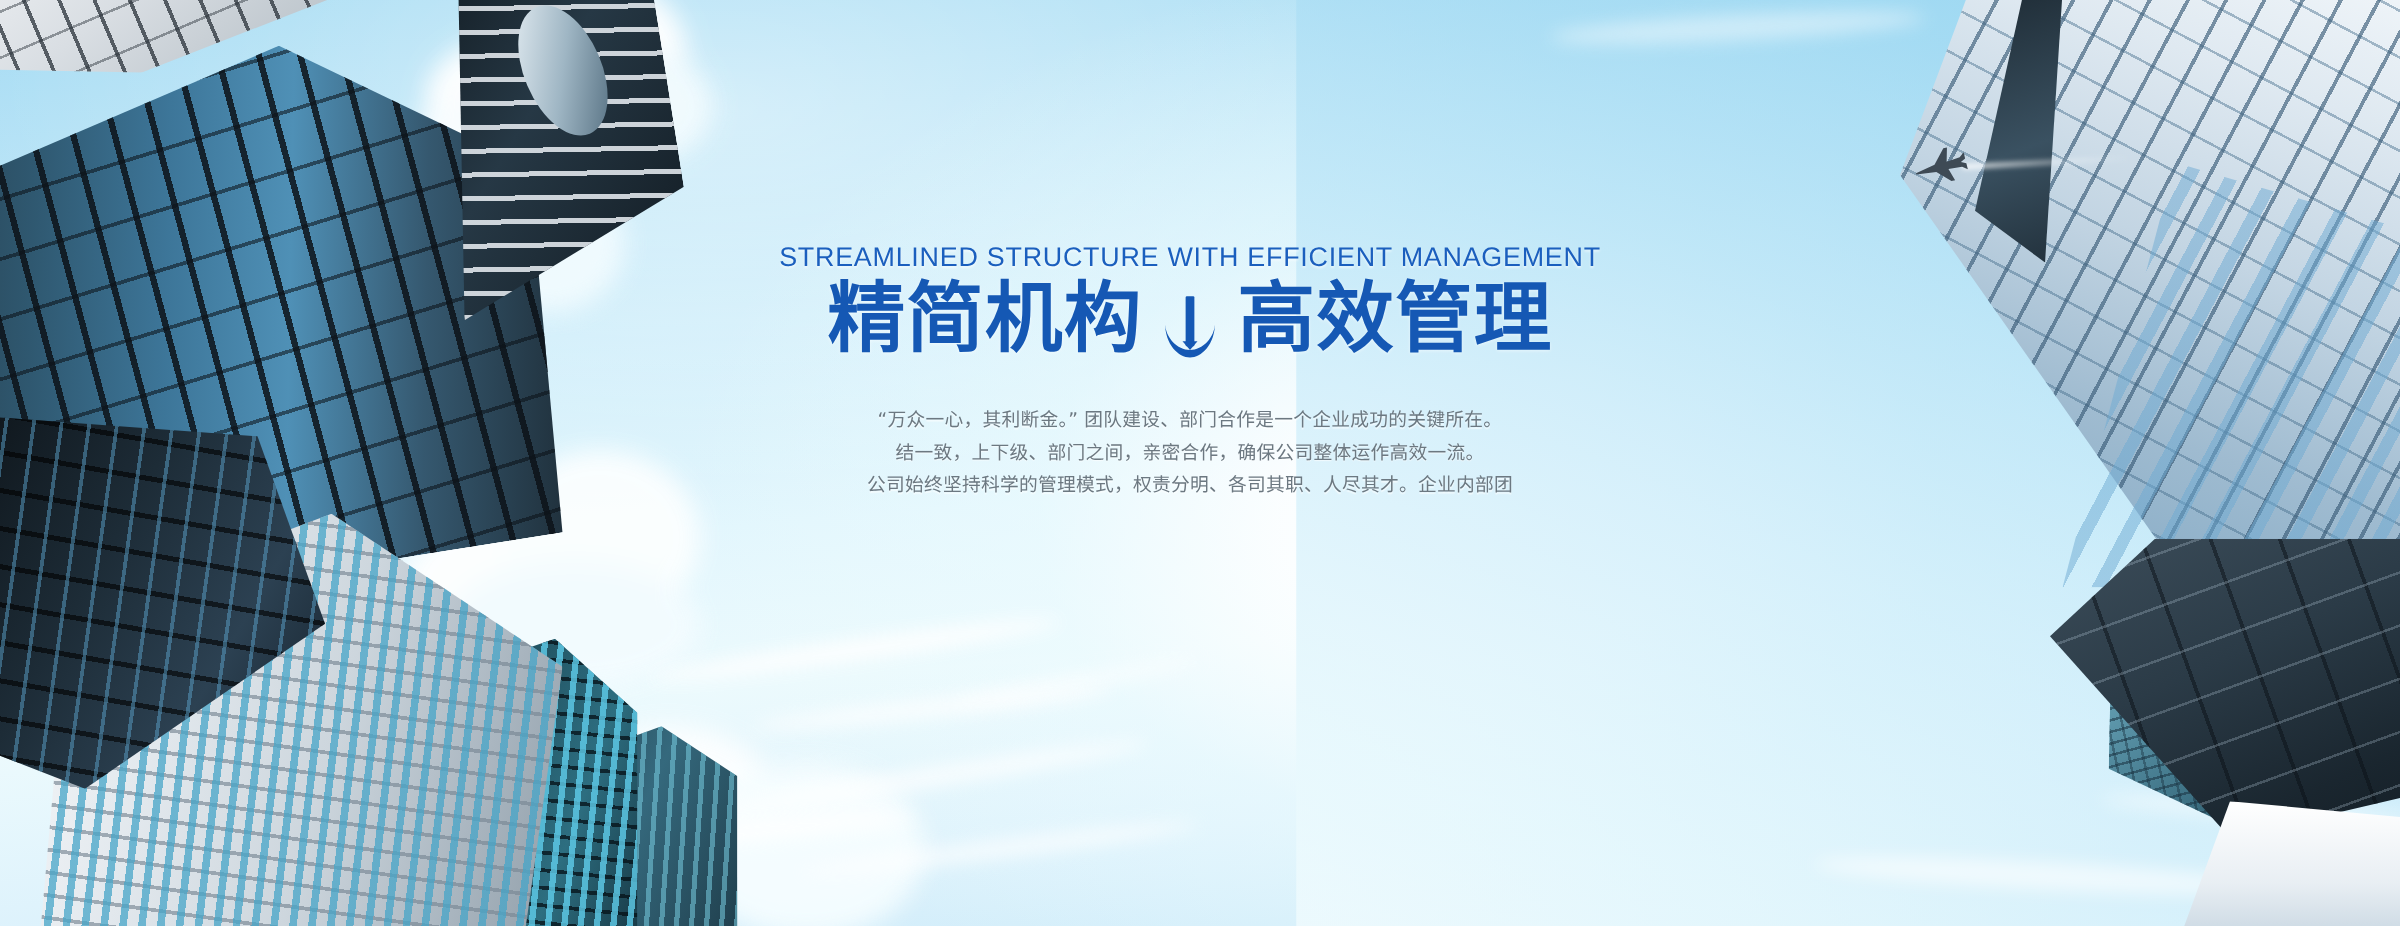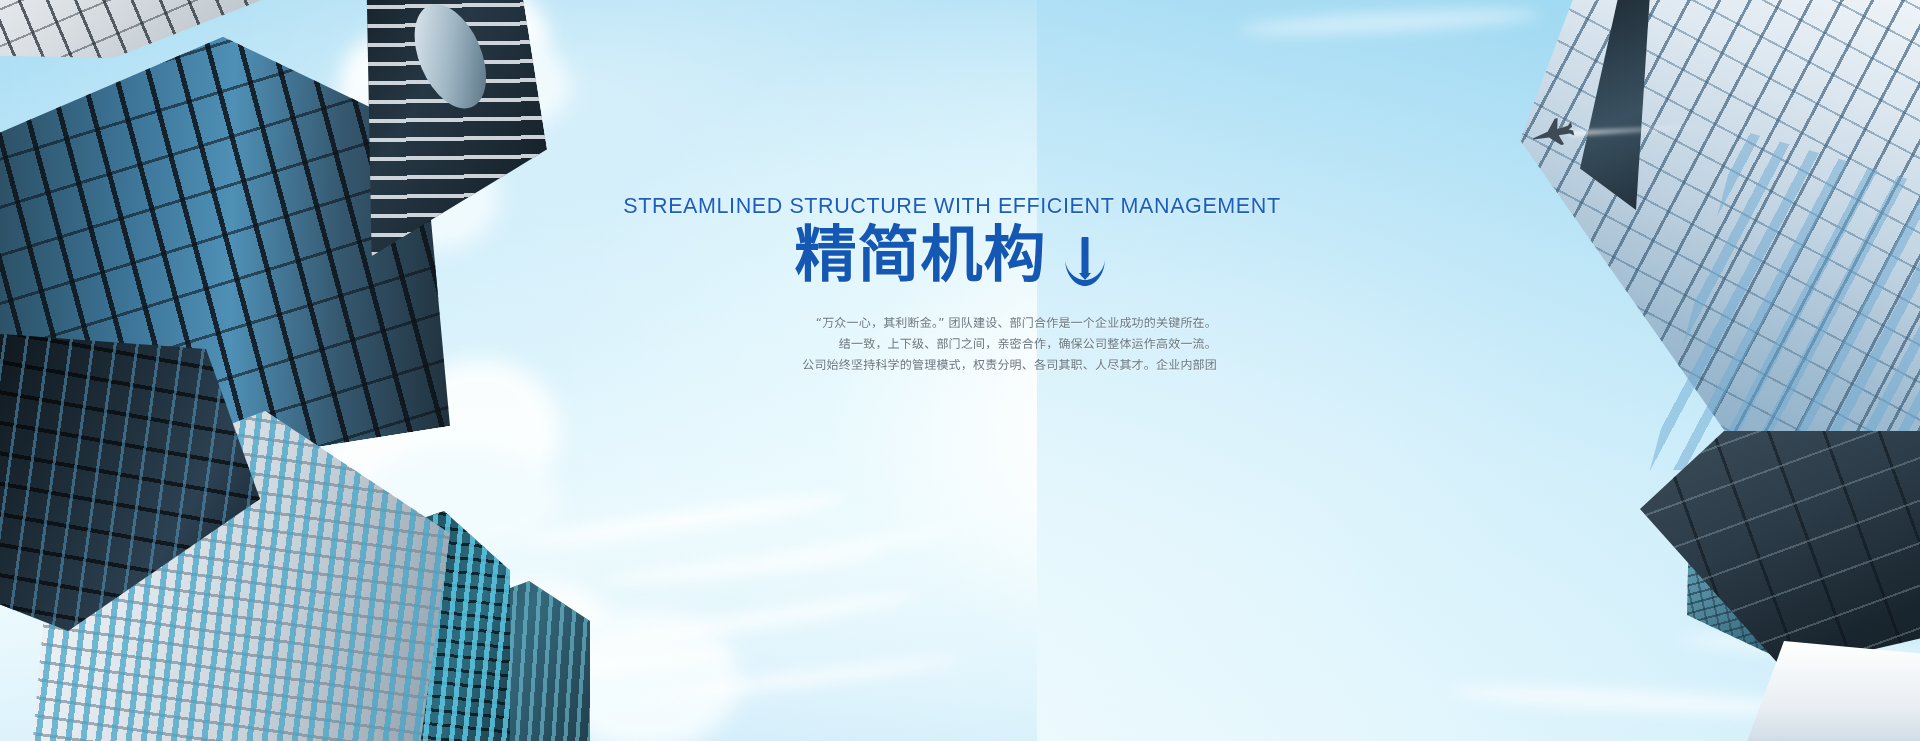--- a/index.html
+++ b/index.html
@@ -136,22 +136,22 @@
   .headline{
       margin-top:9px;display:flex;align-items:center;justify-content:center;gap:13px;
       color:#1558b4;font-size:62px;line-height:1.08;font-weight:700;
       letter-spacing:1px;white-space:nowrap;
       font-family:Liberation Mono, monospace;
       text-shadow:0 1px 3px rgba(255,255,255,.55);}
   .hw{display:inline-block;}
   .sep{display:inline-flex;align-items:center;justify-content:center;
       width:50px;height:56px;position:relative;top:3px;}
   .paragraph{
-      margin:20px auto 0;width:530px;text-align:right;
-      color:#6c7881;font-size:12px;line-height:1.72;letter-spacing:.2px;
+      margin:31px auto 0;width:530px;text-align:center;
+      color:#6c7881;font-size:15px;line-height:1.72;letter-spacing:.2px;
       font-family:"DejaVu Sans","Liberation Sans",sans-serif;
       text-shadow:0 1px 1px rgba(255,255,255,.7);}
   .paragraph .pline{display:block;white-space:nowrap;}
 </style>
 </head>
 <body>
 
 <div class="banner">
 
   <div class="sky"></div>
@@ -238,20 +238,21 @@
       <span class="hw">精简机构</span>
 
       <span class="sep">
         <svg width="46" height="54" viewBox="0 0 46 54" aria-hidden="true">
           <rect x="19.5" y="1" width="7" height="40" rx="1" fill="#1558b4"></rect>
           <path d="M3 22 C3 40, 14 50, 23 50 C32 50, 43 40, 43 22 C43 34, 33 44, 23 44 C13 44, 3 34, 3 22 Z" fill="#1558b4"></path>
           <path d="M23 44 L17 37 L29 37 Z" fill="#1558b4"></path>
         </svg>
       </span>
 
+      <span class="hw">高效管理</span>
     </div>
 
     <div class="paragraph">
       <span class="pline">“万众一心，其利断金。” 团队建设、部门合作是一个企业成功的关键所在。</span>
       <span class="pline">结一致，上下级、部门之间，亲密合作，确保公司整体运作高效一流。</span>
       <span class="pline">公司始终坚持科学的管理模式，权责分明、各司其职、人尽其才。企业内部团</span>
     </div>
 
   </div>
 </div>

